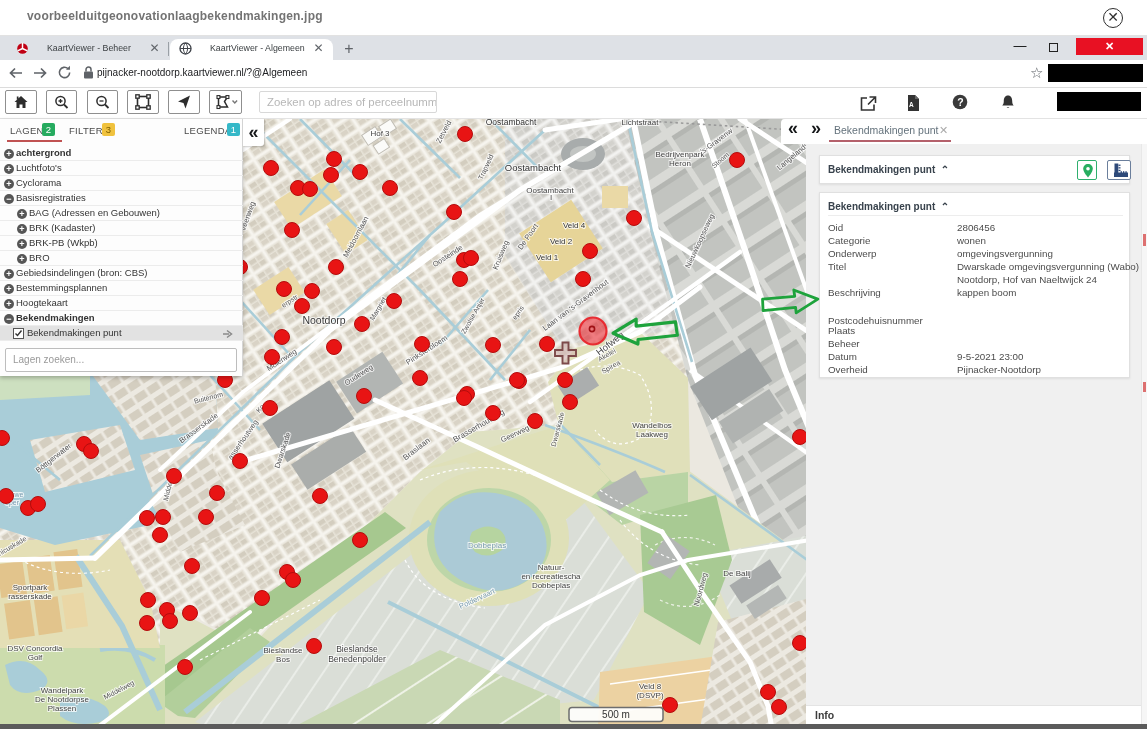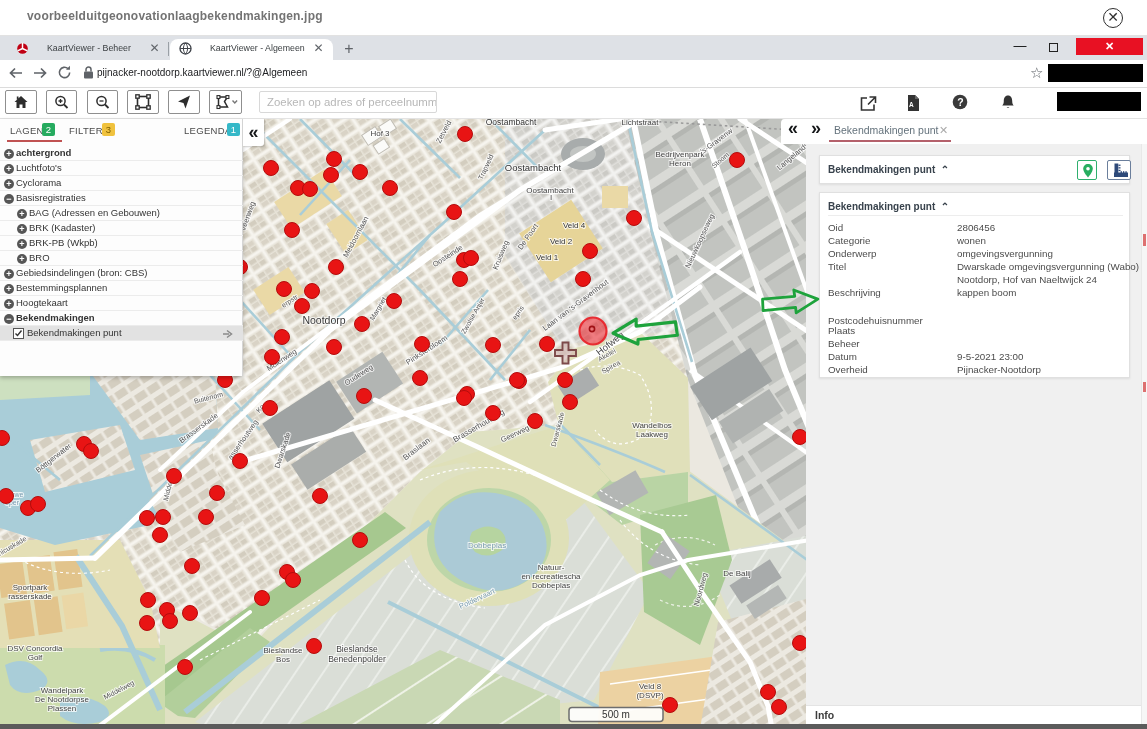--- a/index.html
+++ b/index.html
@@ -530,20 +530,21 @@
   <div class="lrow abs" style="top:207px;background:#e2e2e2">
     <svg class="abs" style="left:13px;top:2px" width="11" height="11" viewBox="0 0 11 11">
         <rect x="0.5" y="0.5" width="10" height="10" fill="#fff" stroke="#555"></rect>
         <path d="M2.5 5.5 L4.5 7.5 L8.5 2.5" stroke="#333" stroke-width="1.4" fill="none"></path>
       </svg>
     <span class="tx" style="left:27px">Bekendmakingen punt</span>
     <svg class="abs" style="left:222px;top:3px" width="12" height="10" viewBox="0 0 12 10">
         <path d="M1 5 h6 M5 1.5 L9.5 5 L5 8.5" stroke="#8a8a8a" stroke-width="1.5" fill="none"></path>
       </svg>
   </div>
+  <div class="abs" id="lsearch">Lagen zoeken...</div>
 </div>
 <div class="abs" id="lcollapse">«</div>
 
 <div class="abs" id="rtopstrip"></div>
 <div class="abs" id="rarrows">«&nbsp;»</div>
 <div class="abs" id="rtabtxt">Bekendmakingen punt</div>
 <div class="abs" id="rtabx">✕</div>
 <div class="abs" id="rred"></div>
 <div class="abs" id="rpanel">
   <div class="card" id="card1">

